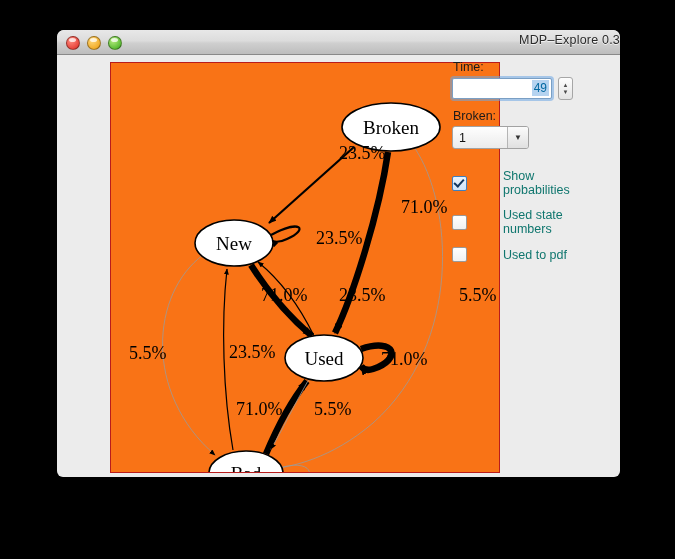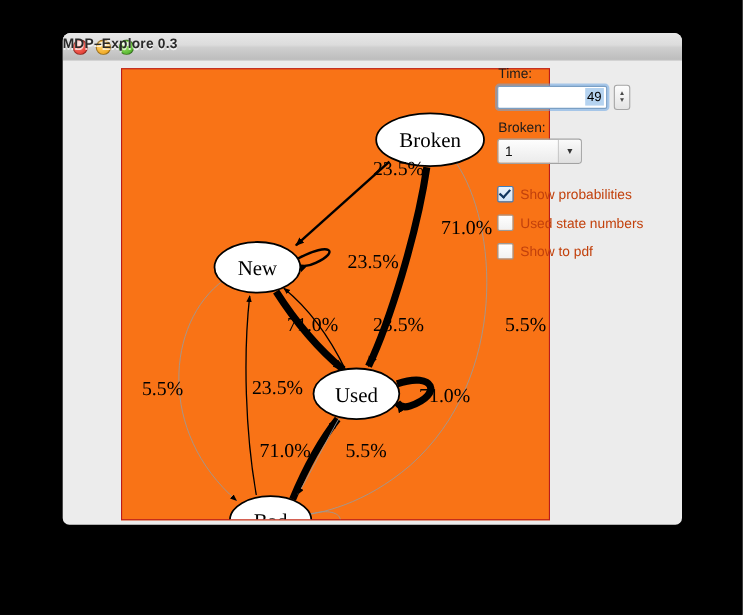--- a/index.html
+++ b/index.html
@@ -12,24 +12,23 @@
     box-shadow:0 2px 6px rgba(0,0,0,0.55);
     overflow:hidden;
   }
   #titlebar{
     position:absolute;left:0;top:0;width:100%;height:24px;
     background:linear-gradient(to bottom,#e8e8e8 0%,#dcdcdc 45%,#cfcfcf 55%,#bdbdbd 100%);
     border-bottom:1px solid #898989;
     border-radius:6px 6px 0 0;
   }
   #title{
-    position:absolute;left:0;top:3px;width:100%;text-align:left;
+    position:absolute;left:0;top:3px;width:100%;text-align:right;
     font-size:12.5px;color:#2a2a2a;letter-spacing:.2px;
     text-shadow:0 1px 0 rgba(255,255,255,.7);
-    font-weight:bold;
   }
   .light{position:absolute;top:6px;width:12px;height:12px;border-radius:50%;
          border:1px solid rgba(0,0,0,.35);}
   .light .gl{position:absolute;left:2px;top:1px;width:7px;height:4px;border-radius:50%;
              background:rgba(255,255,255,.75);}
   #btn-close{left:9px;background:radial-gradient(circle at 35% 30%,#ff8d81,#e8453b 70%,#b62f27);}
   #btn-min{left:30px;background:radial-gradient(circle at 35% 30%,#ffd87a,#f2ad2a 70%,#c4861a);}
   #btn-max{left:51px;background:radial-gradient(circle at 35% 30%,#b6ec7e,#5dbd35 70%,#3f8f23);}
 
   #canvas{
@@ -43,21 +42,21 @@
 
   .spinrow{display:flex;align-items:center;}
   .numfield{
     position:relative;width:98px;height:19px;background:#fff;
     border:1px solid #7a9fc4;border-radius:2px;
     box-shadow:0 0 0 2px rgba(110,168,230,.55);
     margin-right:6px;
   }
   .numval{
     position:absolute;right:2px;top:1px;height:16px;line-height:16px;
-    background:#b5d3f0;color:#000000;font-size:12px;padding:0 2px;
+    background:#b5d3f0;color:#0369a1;font-size:12px;padding:0 2px;
   }
   .stepper{
     width:13px;height:21px;border:1px solid #a6a6a6;border-radius:3px;
     background:linear-gradient(to bottom,#fdfdfd,#e4e4e4);
     display:flex;flex-direction:column;justify-content:center;align-items:center;
   }
   .stepper span{font-size:6px;line-height:7px;color:#4a4a4a;}
 
   .combo{
     position:relative;width:75px;height:21px;margin-top:2px;
@@ -81,21 +80,21 @@
     margin-right:6px;flex:none;position:relative;
   }
   .cbox.on{
     border-color:#3f7fbf;
     background:linear-gradient(to bottom,#eaf3fc,#cfe3f7);
   }
   .cbox.on:after{
     content:"";position:absolute;left:3px;top:0px;width:4px;height:8px;
     border:solid #12365e;border-width:0 2px 2px 0;transform:rotate(42deg);
   }
-  .ctext{font-size:12.5px;color:#c2410c;}
+  .ctext{font-size:12.5px;color:#0f766e;margin-left:30px;}
   .gap{height:9px;}
 </style>
 </head>
 <body>
 
 <div id="window">
 
   <div id="titlebar">
     <div class="light" id="btn-close">
         <div class="gl"></div>
@@ -203,17 +202,17 @@
     <div class="checkrow">
       <div class="cbox on"></div>
       <div class="ctext">Show probabilities</div>
     </div>
     <div class="checkrow">
       <div class="cbox"></div>
       <div class="ctext">Used state numbers</div>
     </div>
     <div class="checkrow">
       <div class="cbox"></div>
-      <div class="ctext">Show to pdf</div>
+      <div class="ctext">Used to pdf</div>
     </div>
 
   </div>
 </div>
 
 </body></html>

